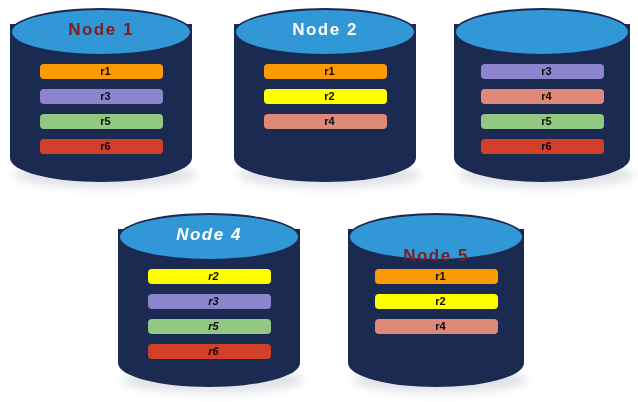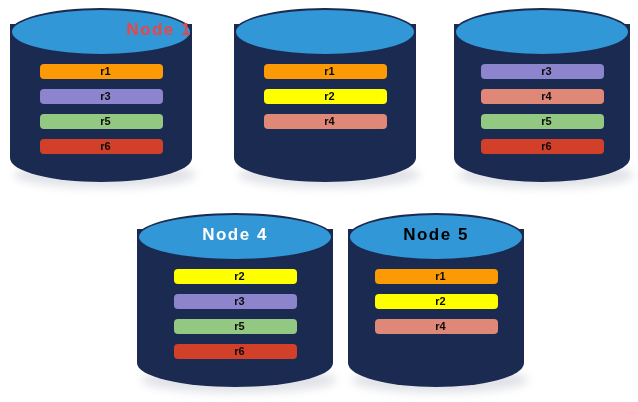--- a/index.html
+++ b/index.html
@@ -95,65 +95,66 @@
   }
 </style>
 </head>
 <body>
 
 <div id="canvas">
     <div class="node" style="left: 10px; top: 8px; width: 182px; height: 174px;">
       <div class="node-shadow"></div>
       <div class="node-body" style="background: rgb(27, 42, 80);"></div>
       <div class="node-top" style="background: rgb(49, 151, 214);"></div>
-      <div class="node-title" style="color: #ef4444; text-align: right;">Node  1</div>
+      <div class="node-title" style="color: #7f1d1d;">Node  1</div>
       <div class="bars">
         <div class="bar" style="background: rgb(251, 154, 5);">r1</div>
         <div class="bar" style="background: rgb(140, 133, 205);">r3</div>
         <div class="bar" style="background: rgb(147, 200, 130);">r5</div>
         <div class="bar" style="background: rgb(210, 64, 42);">r6</div>
       </div>
     </div>
     <div class="node" style="left: 234px; top: 8px; width: 182px; height: 174px;">
       <div class="node-shadow"></div>
       <div class="node-body" style="background: rgb(27, 42, 80);"></div>
       <div class="node-top" style="background: rgb(49, 151, 214);"></div>
+      <div class="node-title" style="color: rgb(255, 255, 255);">Node  2</div>
       <div class="bars">
         <div class="bar" style="background: rgb(251, 154, 5);">r1</div>
         <div class="bar" style="background: rgb(255, 255, 0);">r2</div>
         <div class="bar" style="background: rgb(224, 136, 120);">r4</div>
       </div>
     </div>
     <div class="node" style="left: 454px; top: 8px; width: 176px; height: 174px;">
       <div class="node-shadow"></div>
       <div class="node-body" style="background: rgb(27, 42, 80);"></div>
       <div class="node-top" style="background: rgb(49, 151, 214);"></div>
       <div class="bars">
         <div class="bar" style="background: rgb(140, 133, 205);">r3</div>
         <div class="bar" style="background: rgb(224, 136, 120);">r4</div>
         <div class="bar" style="background: rgb(147, 200, 130);">r5</div>
         <div class="bar" style="background: rgb(210, 64, 42);">r6</div>
       </div>
     </div>
-    <div class="node" style="left: 137px; top: 213px; width: 196px; height: 174px;">
+    <div class="node" style="left: 118px; top: 213px; width: 182px; height: 174px; font-style: italic;">
       <div class="node-shadow"></div>
       <div class="node-body" style="background: rgb(27, 42, 80);"></div>
       <div class="node-top" style="background: rgb(49, 151, 214);"></div>
       <div class="node-title" style="color: rgb(255, 255, 255);">Node  4</div>
       <div class="bars">
         <div class="bar" style="background: rgb(255, 255, 0);">r2</div>
         <div class="bar" style="background: rgb(140, 133, 205);">r3</div>
         <div class="bar" style="background: rgb(147, 200, 130);">r5</div>
         <div class="bar" style="background: rgb(210, 64, 42);">r6</div>
       </div>
     </div>
     <div class="node" style="left: 348px; top: 213px; width: 176px; height: 174px;">
       <div class="node-shadow"></div>
       <div class="node-body" style="background: rgb(27, 42, 80);"></div>
       <div class="node-top" style="background: rgb(49, 151, 214);"></div>
-      <div class="node-title" style="color: #000000;">Node  5</div>
+      <div class="node-title" style="color: #7f1d1d; margin-top: 21px;">Node  5</div>
       <div class="bars">
         <div class="bar" style="background: rgb(251, 154, 5);">r1</div>
         <div class="bar" style="background: rgb(255, 255, 0);">r2</div>
         <div class="bar" style="background: rgb(224, 136, 120);">r4</div>
       </div>
     </div>
   </div>
 
 </body></html>

